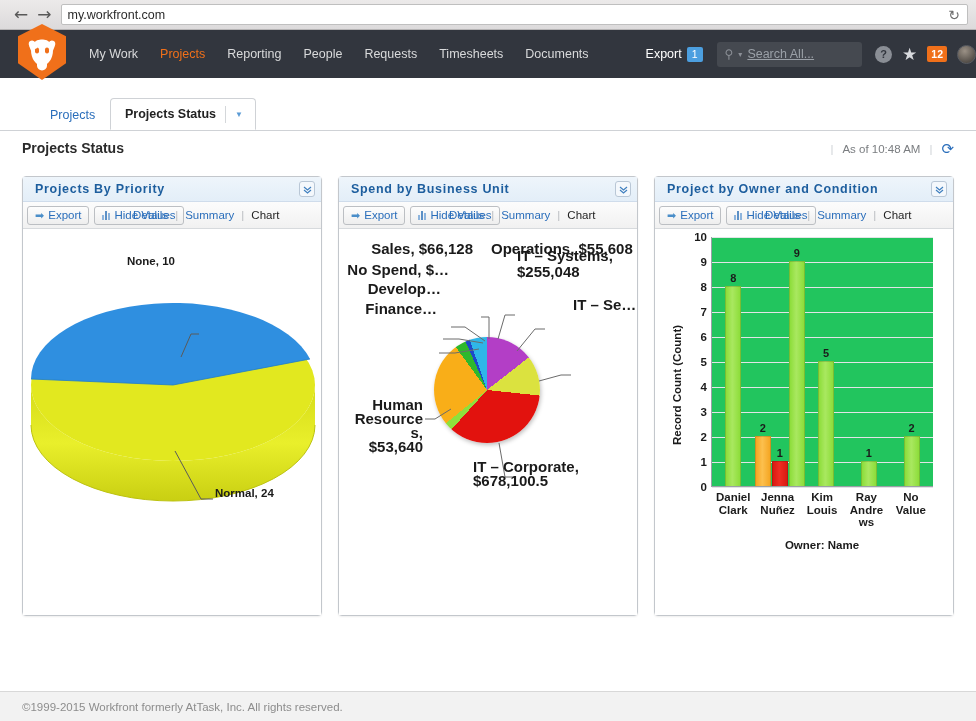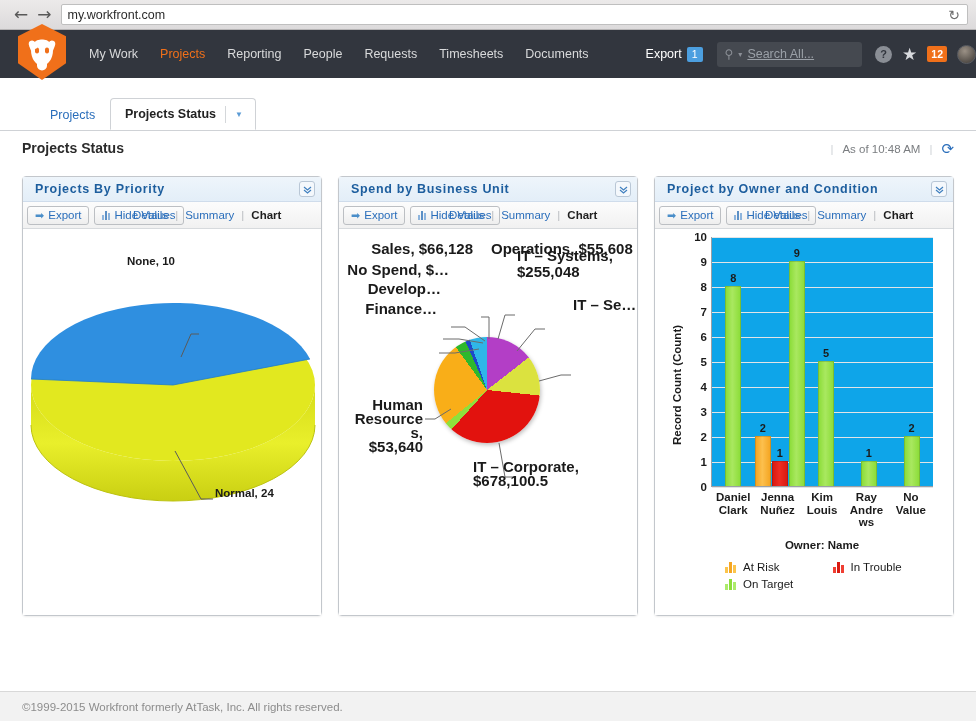--- a/index.html
+++ b/index.html
@@ -182,21 +182,21 @@
   .bars-ico { display:inline-flex; align-items: flex-end; gap: 1px; height: 9px; }
   .bars-ico i { width: 2px; background: #6f9fd0; display: block; }
   .bars-ico i:nth-child(1){ height: 5px; background:#8db4dd;}
   .bars-ico i:nth-child(2){ height: 9px; background:#5c90c6;}
   .bars-ico i:nth-child(3){ height: 7px; background:#8db4dd;}
   .tb-links {
     position: absolute; left: 110px; display: flex; align-items: center;
     gap: 7px; font-size: 11.5px;
   }
   .tb-link { color: #2a6ebb; }
-  .tb-link.cur { color: #1f1f1f; font-weight: bold; }
+  .tb-link.cur { color: #1f1f1f; font-weight: normal; }
   .tb-sep { color: #b9bcc0; }
   .panel-body { flex: 1; position: relative; overflow: hidden; background:#fff; }
 
   
   .pie3d-wrap { position: absolute; left: 0; top: 0; width: 298px; height: 385px; }
   .lbl { position: absolute; font-size: 11.5px; font-weight: bold; color: #1a1a1a;
     white-space: nowrap; }
 
   
   .pie2d-wrap { position: absolute; left: 0; top: 0; width: 298px; height: 385px; }
@@ -222,21 +222,21 @@
   
   .barchart { position: absolute; left: 0; top: 0; width: 298px; height: 385px; }
   .ylabel {
     position: absolute; left: -58px; top: 150px; width: 160px;
     transform: rotate(-90deg); text-align: center;
     font-size: 11.5px; font-weight: bold; color: #1b1b1b;
   }
   .plot {
     position: absolute; left: 56px; top: 8px; width: 222px; height: 250px;
     border-left: 1px solid #9aa0a6; border-bottom: 1px solid #9aa0a6;
-    background: #0ea5e9;
+    background: #22c55e;
   }
   .gridline { position: absolute; left: 0; width: 100%; height: 1px; background: #e2e4e6; }
   .ytick {
     position: absolute; right: 100%; margin-right: 5px; transform: translateY(-50%);
     font-size: 11.5px; font-weight: bold; color: #1b1b1b;
   }
   .bars { position: absolute; left: 0; bottom: 0; width: 100%; height: 100%;
     display: flex; align-items: flex-end; }
   .group { flex: 1; display: flex; align-items: flex-end; justify-content: center;
     gap: 1px; height: 100%; position: relative; }
@@ -595,46 +595,20 @@
           <div class="xlabels">
             <span class="xlab">Daniel<br>Clark</span>
             <span class="xlab">Jenna<br>Nuñez</span>
             <span class="xlab">Kim<br>Louis</span>
             <span class="xlab">Ray<br>Andre<br>ws</span>
             <span class="xlab">No<br>Value</span>
           </div>
 
           <div class="xaxis-title">Owner: Name</div>
 
-          <div class="legend">
-            <span class="leg-item">
-              <span class="leg-ico leg-orange">
-                  <i></i>
-                  <i></i>
-                  <i></i>
-                </span>
-              <span>At Risk</span>
-            </span>
-            <span class="leg-item">
-              <span class="leg-ico leg-red">
-                  <i></i>
-                  <i></i>
-                  <i></i>
-                </span>
-              <span>In Trouble</span>
-            </span>
-            <span class="leg-item">
-              <span class="leg-ico leg-green">
-                  <i></i>
-                  <i></i>
-                  <i></i>
-                </span>
-              <span>On Target</span>
-            </span>
-          </div>
         </div>
       </div>
     </div>
 
   </div>
 </div>
 
 <div class="footer">
   <span>©1999-2015 Workfront formerly AtTask, Inc. All rights reserved.</span>
 </div>

